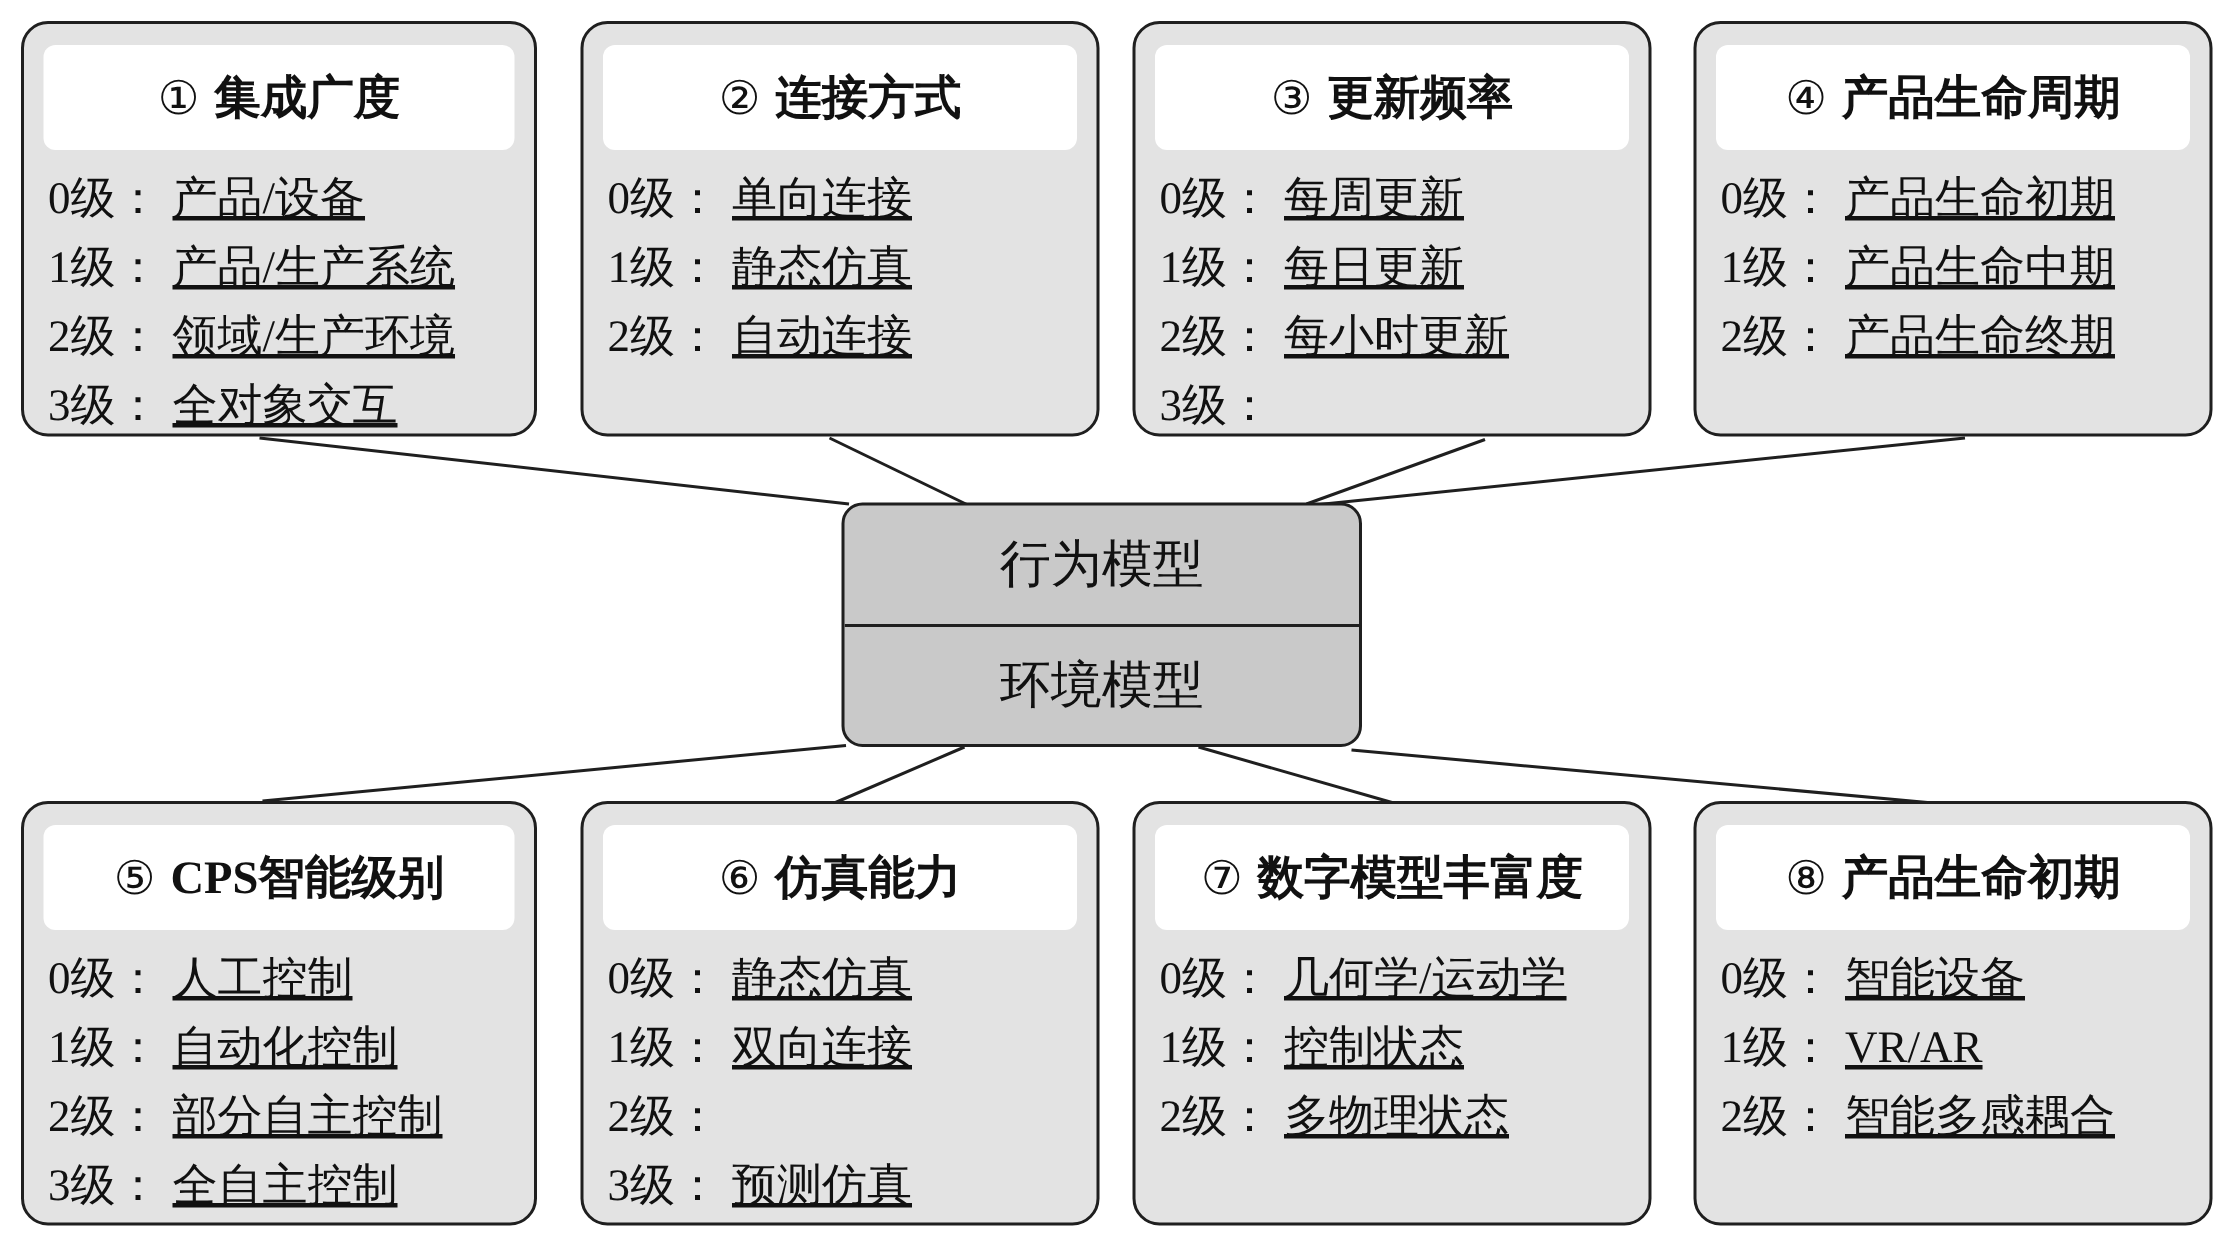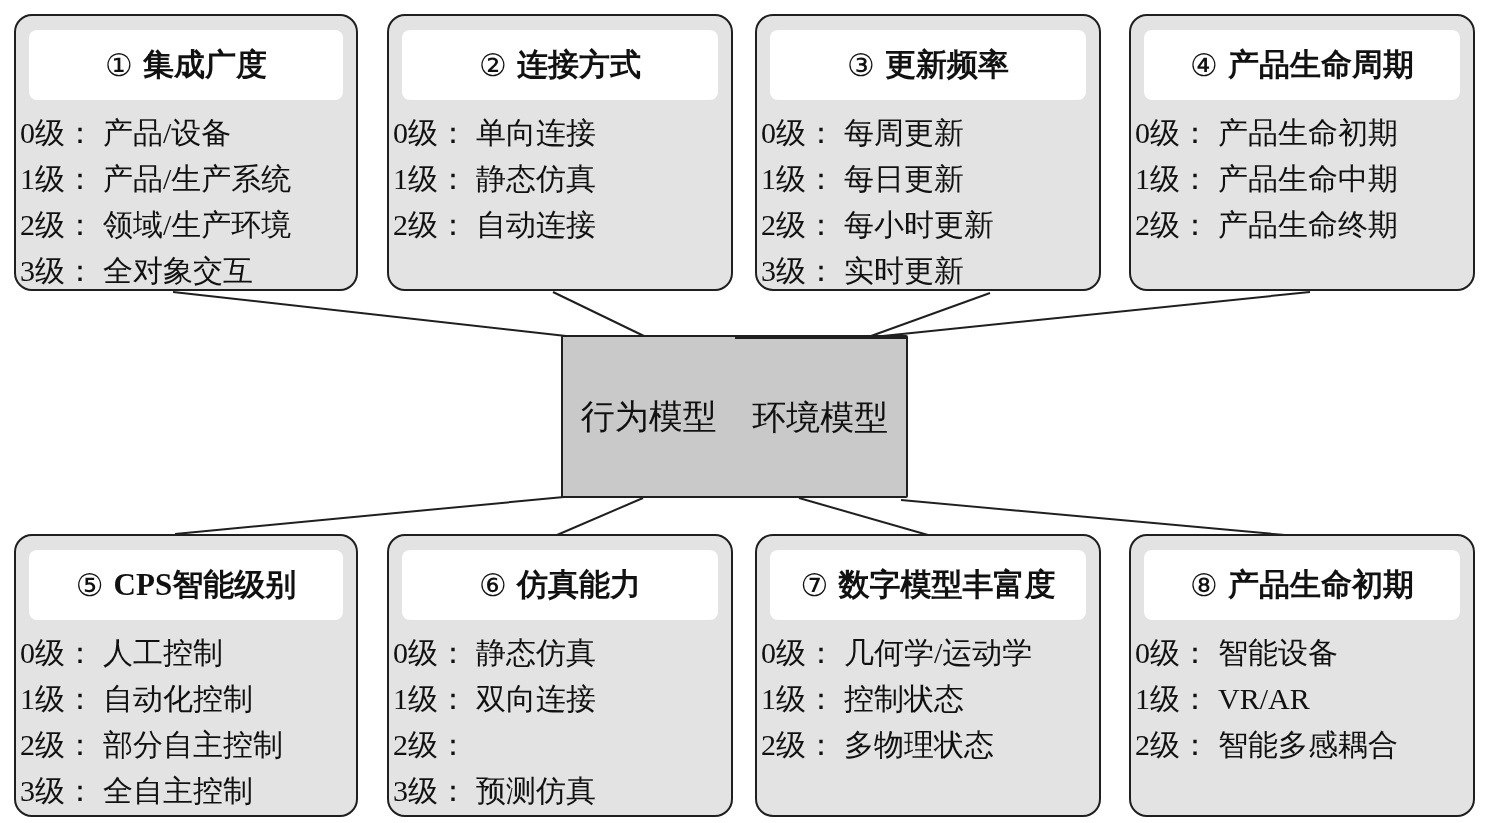--- a/index.html
+++ b/index.html
@@ -30,45 +30,46 @@
     display: flex;
     align-items: center;
     justify-content: center;
     gap: 10px;
     font-size: 31px;
     font-weight: bold;
     white-space: nowrap;
   }
   .numeral { font-weight: normal; }
   .levels {
-    padding: 10px 6px 0 4px;
+    padding: 10px 6px 0 16px;
     display: flex;
     flex-direction: column;
   }
   .level-row {
     display: flex;
     align-items: baseline;
     gap: 8px;
     height: 46px;
     line-height: 46px;
     font-size: 30px;
     white-space: nowrap;
   }
   .level-label { flex: 0 0 auto; }
-  .level-text { flex: 0 0 auto; }
+  .level-text { flex: 0 0 auto; text-decoration: underline; }
 
   .center-box {
     position: absolute;
     left: 561px; top: 335px;
     width: 347px; height: 163px;
     background: #c9c9c9;
     border: 2px solid #1f1f1f;
-    border-radius: 2px;
+    border-radius: 14px;
     box-sizing: border-box;
     display: flex;
+    flex-direction: column;
     overflow: hidden;
   }
   .center-cell {
     flex: 1;
     display: flex;
     align-items: center;
     justify-content: center;
     font-size: 34px;
     font-weight: normal;
   }
@@ -159,21 +160,20 @@
       <div class="level-row">
         <span class="level-label">1级：</span>
         <span class="level-text">每日更新</span>
       </div>
       <div class="level-row">
         <span class="level-label">2级：</span>
         <span class="level-text">每小时更新</span>
       </div>
       <div class="level-row">
         <span class="level-label">3级：</span>
-        <span class="level-text">实时更新</span>
       </div>
     </div>
   </div>
 
   <div class="dim-box pos-b4">
     <div class="dim-header">
       <span class="numeral">④</span>
       <span class="dim-title">产品生命周期</span>
     </div>
     <div class="levels">

